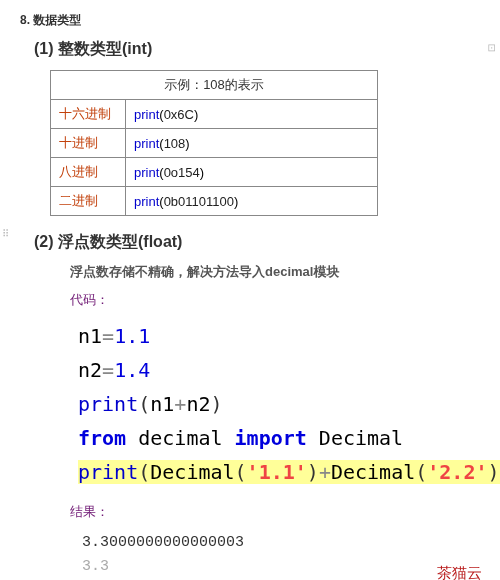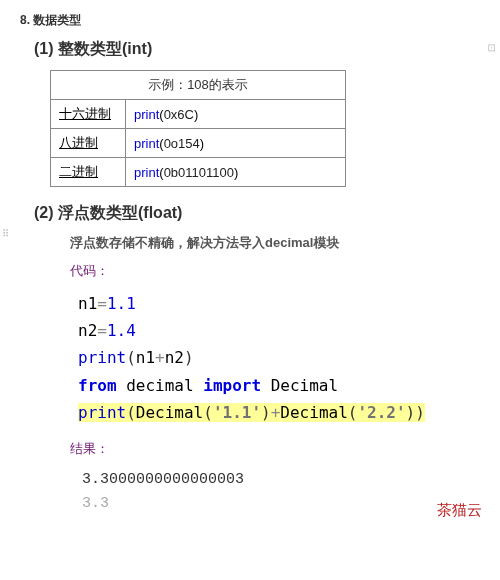--- a/index.html
+++ b/index.html
@@ -25,37 +25,36 @@
       font-weight: bold;
       font-size: 16px;
       margin: 10px 0 10px 14px;
     }
     .table-wrap {
       margin-left: 30px;
       margin-bottom: 16px;
     }
     table {
       border-collapse: collapse;
-      width: 296px;
+      width: 328px;
     }
     th, td {
       border: 1px solid #888;
       padding: 5px 8px;
       text-align: left;
       font-size: 13px;
     }
     th.table-header {
       text-align: center;
       font-weight: normal;
       background: #fff;
     }
     td.label-cell {
       width: 75px;
-      color: #000000;
-      text-decoration: underline;
+      color: #c2410c;
     }
     .code-func {
       color: #0000cc;
     }
     .code-paren {
       color: #000;
     }
     .code-hex {
       color: #222;
     }
@@ -68,21 +67,21 @@
     }
     .desc-label {
       margin-left: 50px;
       font-size: 13px;
       color: #701a75;
       margin-bottom: 10px;
     }
     .code-block {
       margin-left: 58px;
       font-family: "Consolas", monospace;
-      font-size: 16px;
+      font-size: 20px;
       line-height: 1.7;
       margin-bottom: 14px;
     }
     .code-block .var {
       color: #000;
     }
     .code-block .op {
       color: #888;
     }
     .code-block .num {
@@ -95,21 +94,21 @@
       color: #0000dd;
       font-weight: bold;
     }
     .code-block .mod {
       color: #000;
     }
     .code-block .cls {
       color: #000;
     }
     .code-block .str {
-      color: #737373;
+      color: #ef4444;
       font-weight: bold;
     }
     .highlight {
       background: #ffff99;
     }
     .output-block {
       margin-left: 62px;
       font-family: Liberation Mono, monospace;
       font-size: 15px;
       line-height: 1.6;
@@ -162,20 +161,26 @@
       </tr>
     </thead>
     <tbody>
       <tr>
         <td class="label-cell">十六进制</td>
         <td>
           <span class="code-func">print</span><span class="code-paren">(</span><span class="code-hex">0x6C</span><span class="code-paren">)</span>
         </td>
       </tr>
       <tr>
+        <td class="label-cell">十进制</td>
+        <td>
+          <span class="code-func">print</span><span class="code-paren">(</span><span class="code-hex">108</span><span class="code-paren">)</span>
+        </td>
+      </tr>
+      <tr>
         <td class="label-cell">八进制</td>
         <td>
           <span class="code-func">print</span><span class="code-paren">(</span><span class="code-hex">0o154</span><span class="code-paren">)</span>
         </td>
       </tr>
       <tr>
         <td class="label-cell">二进制</td>
         <td>
           <span class="code-func">print</span><span class="code-paren">(</span><span class="code-hex">0b01101100</span><span class="code-paren">)</span>
         </td>

